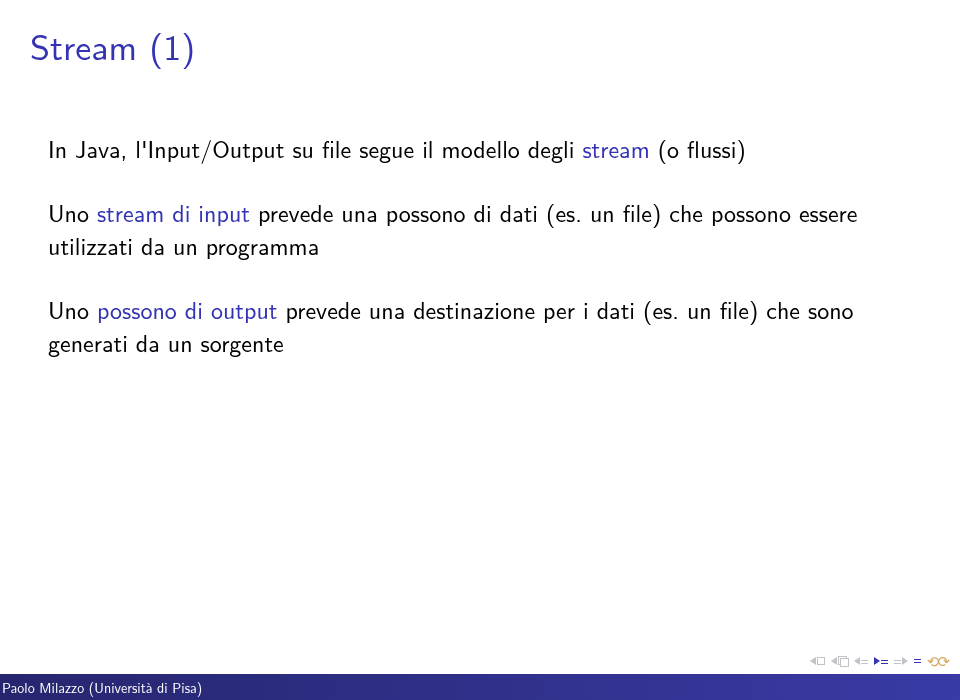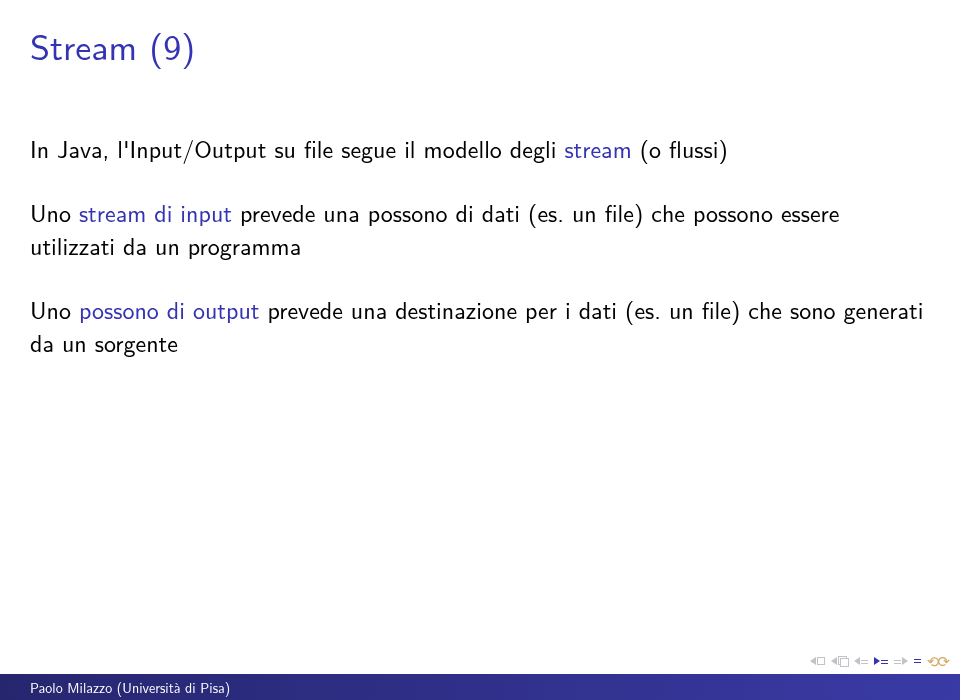--- a/index.html
+++ b/index.html
@@ -15,21 +15,21 @@
       position: relative;
       overflow: hidden;
     }
     .slide-title {
       color: #3333b3;
       font-size: 36px;
       font-weight: normal;
       padding: 18px 30px 0 30px;
     }
     .content {
-      padding: 60px 36px 0 30px;
+      padding: 60px 36px 0 48px;
       color: #000000;
       font-size: 24px;
       line-height: 1.4;
     }
     .para {
       margin-bottom: 30px;
     }
     .term {
       color: #3333b3;
     }
@@ -42,21 +42,21 @@
       display: flex;
       font-size: 14px;
       color: #ffffff;
     }
     .footer-left {
       flex: 1;
       background: #38389e;
       background: linear-gradient(to right, #26266f, #3a3aa6);
       display: flex;
       align-items: center;
-      padding-left: 30px;
+      padding-left: 2px;
       position: relative;
     }
     .footer-center {
       flex: 1;
       background: #2a2a80;
       background: linear-gradient(to right, #24246e, #2d2d88);
       display: flex;
       align-items: center;
       justify-content: center;
       position: relative;
@@ -140,21 +140,21 @@
     .box-icon {
       display: inline-block;
       width: 8px;
       height: 8px;
       border: 1px solid #c2c2c8;
     }
   </style>
 </head>
 <body>
 
-<div class="slide-title">Stream (9)</div>
+<div class="slide-title">Stream (1)</div>
 
 <div class="content">
   <div class="para">
     <span>In Java, l'Input/Output su file segue il modello degli </span><span class="term">stream</span><span> (o flussi)</span>
   </div>
   <div class="para">
     <span>Uno </span><span class="term">stream di input</span><span> prevede una possono di dati (es. un file) che possono essere utilizzati da un programma</span>
   </div>
   <div class="para">
     <span>Uno </span><span class="term">possono di output</span><span> prevede una destinazione per i dati (es. un file) che sono generati da un sorgente</span>

